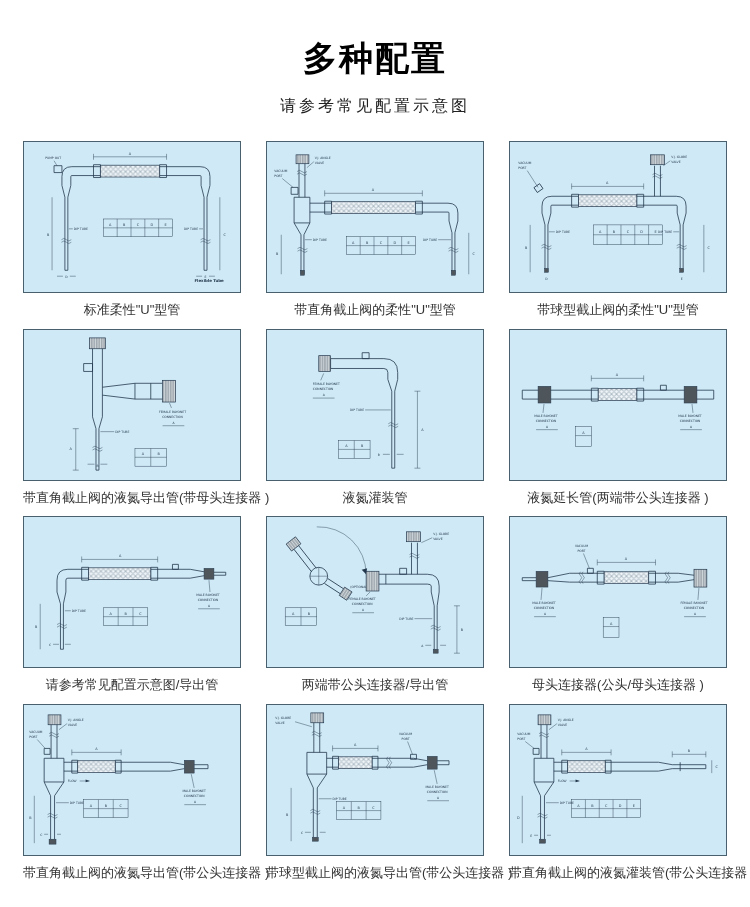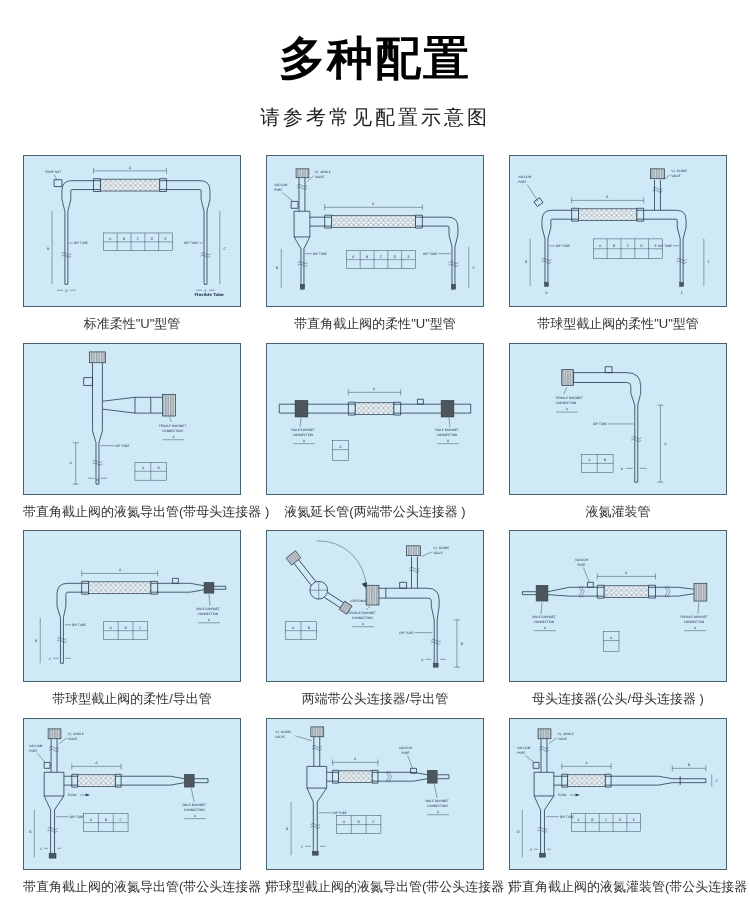--- a/index.html
+++ b/index.html
@@ -1,19 +1,19 @@
 <!DOCTYPE html>
 <html><head>
 <meta charset="utf-8">
 <style>
   html,body{margin:0;padding:0;background:#fff;}
   body{width:750px;font-family:"Liberation Sans","DejaVu Sans",sans-serif;}
   .header{text-align:center;padding-top:28px;}
-  .title{font-size:46px;font-weight:900;color:#000;margin:0;letter-spacing:2px;}
-  .subtitle{font-size:20px;color:#222;margin-top:14px;letter-spacing:3px;}
+  .title{font-size:34px;font-weight:900;color:#000;margin:8px;letter-spacing:2px;}
+  .subtitle{font-size:16px;color:#222;margin-top:14px;letter-spacing:3px;}
   .grid{width:704px;margin:24px auto 0;display:grid;grid-template-columns:repeat(3,218px);column-gap:25px;}
   .cell{margin:0 0 11px 0;}
   .panel{width:216px;height:150px;background:#cfe9f6;border:1px solid #49606f;overflow:hidden;}
   .panel svg{display:block;width:216px;height:150px;}
   .cap{text-align:center;font-size:13px;color:#333;margin-top:9px;white-space:nowrap;line-height:1.2;}
   
   .o{fill:none;stroke:#24384d;stroke-width:0.8;stroke-linejoin:round;}
   .i{fill:none;stroke:#24384d;stroke-width:0.45;}
   .dark{fill:#4e565c;stroke:#24384d;stroke-width:0.5;}
   .braid{stroke:#24384d;stroke-width:0.7;}
@@ -257,58 +257,20 @@
  </g>
 </svg>
 </div>
 <figcaption class="cap">带直角截止阀的液氮导出管(带母头连接器 )</figcaption>
 </figure>
 
 <figure class="cell">
 <div class="panel">
 <svg viewBox="0 0 218 152">
  <g>
-  <path class="o" d="M12,61 H206 M12,70 H206 M12,61 V70 M206,61 V70"></path>
-  <rect class="dark" x="28" y="57" width="13" height="17" fill="url(#knurld)"></rect>
-  <rect class="dark" x="176" y="57" width="13" height="17" fill="url(#knurld)"></rect>
-  <g>
-   <rect class="o" x="82" y="59" width="7" height="13"></rect>
-              <rect class="o" x="128" y="59" width="7" height="13"></rect>
-   <rect class="braid" x="89" y="59.5" width="39" height="12" fill="url(#braid)"></rect>
-  </g>
-  <line class="i" x1="82" y1="49" x2="135" y2="49"></line>
-            <line class="i" x1="82" y1="46" x2="82" y2="52"></line>
-            <line class="i" x1="135" y1="46" x2="135" y2="52"></line>
-  <text class="t tm" x="108" y="47">A</text>
-  <rect class="o" x="152" y="56" width="6" height="5"></rect>
-  <text class="ts tm" x="36" y="88">MALE BAYONET</text>
-  <text class="ts tm" x="36" y="93">CONNECTION</text>
-  <line class="i" x1="33" y1="84" x2="34" y2="75"></line>
-  <line class="i" x1="26" y1="101" x2="48" y2="101"></line>
-            <text class="ts tm" x="37" y="99">A</text>
-  <text class="ts tm" x="182" y="88">MALE BAYONET</text>
-  <text class="ts tm" x="182" y="93">CONNECTION</text>
-  <line class="i" x1="185" y1="84" x2="184" y2="75"></line>
-  <line class="i" x1="172" y1="101" x2="194" y2="101"></line>
-            <text class="ts tm" x="183" y="99">A</text>
-  <g>
-   <rect class="i" x="66" y="98" width="16" height="20"></rect>
-              <line class="i" x1="66" y1="107" x2="82" y2="107"></line>
-   <text class="t tm" x="74" y="105">A</text>
-  </g>
- </g>
-</svg>
-</div>
-<figcaption class="cap">液氮延长管(两端带公头连接器 )</figcaption>
-</figure>
-
-<figure class="cell">
-<div class="panel">
-<svg viewBox="0 0 218 152">
- <g>
   <path class="o" d="M64,29 H118 M64,39 H118 M64,29 V39"></path>
   <rect class="knurl" x="52" y="26" width="12" height="16" fill="url(#knurlp)"></rect>
   <rect class="o" x="96" y="23" width="7" height="6"></rect>
   <path class="o" d="M118,29 Q132,29 132,43 L132,50 M118,39 Q122,39 122,43 L122,50"></path>
   <path class="o" d="M122,50 L126,62 M132,50 L129,62 M126,62 V140 M129,62 V140 M126,140 H129"></path>
   <use href="#brkh" x="127.5" y="95"></use>
   <text class="ts" x="46" y="56">FEMALE BAYONET</text>
   <text class="ts" x="46" y="61">CONNECTION</text>
   <line class="i" x1="54" y1="51" x2="57" y2="44"></line>
   <line class="i" x1="46" y1="69" x2="68" y2="69"></line>
@@ -331,20 +293,58 @@
  </g>
 </svg>
 </div>
 <figcaption class="cap">液氮灌装管</figcaption>
 </figure>
 
 <figure class="cell">
 <div class="panel">
 <svg viewBox="0 0 218 152">
  <g>
+  <path class="o" d="M12,61 H206 M12,70 H206 M12,61 V70 M206,61 V70"></path>
+  <rect class="dark" x="28" y="57" width="13" height="17" fill="url(#knurld)"></rect>
+  <rect class="dark" x="176" y="57" width="13" height="17" fill="url(#knurld)"></rect>
+  <g>
+   <rect class="o" x="82" y="59" width="7" height="13"></rect>
+              <rect class="o" x="128" y="59" width="7" height="13"></rect>
+   <rect class="braid" x="89" y="59.5" width="39" height="12" fill="url(#braid)"></rect>
+  </g>
+  <line class="i" x1="82" y1="49" x2="135" y2="49"></line>
+            <line class="i" x1="82" y1="46" x2="82" y2="52"></line>
+            <line class="i" x1="135" y1="46" x2="135" y2="52"></line>
+  <text class="t tm" x="108" y="47">A</text>
+  <rect class="o" x="152" y="56" width="6" height="5"></rect>
+  <text class="ts tm" x="36" y="88">MALE BAYONET</text>
+  <text class="ts tm" x="36" y="93">CONNECTION</text>
+  <line class="i" x1="33" y1="84" x2="34" y2="75"></line>
+  <line class="i" x1="26" y1="101" x2="48" y2="101"></line>
+            <text class="ts tm" x="37" y="99">A</text>
+  <text class="ts tm" x="182" y="88">MALE BAYONET</text>
+  <text class="ts tm" x="182" y="93">CONNECTION</text>
+  <line class="i" x1="185" y1="84" x2="184" y2="75"></line>
+  <line class="i" x1="172" y1="101" x2="194" y2="101"></line>
+            <text class="ts tm" x="183" y="99">A</text>
+  <g>
+   <rect class="i" x="66" y="98" width="16" height="20"></rect>
+              <line class="i" x1="66" y1="107" x2="82" y2="107"></line>
+   <text class="t tm" x="74" y="105">A</text>
+  </g>
+ </g>
+</svg>
+</div>
+<figcaption class="cap">液氮延长管(两端带公头连接器 )</figcaption>
+</figure>
+
+<figure class="cell">
+<div class="panel">
+<svg viewBox="0 0 218 152">
+ <g>
   <path class="o" d="M44,53 H168 M44,62 H168"></path>
   <path class="o" d="M44,53 Q33,53 33,64 L33,76 M44,62 Q42,62 42,64 L42,76"></path>
   <path class="o" d="M33,76 L36.5,88 M42,76 L39.5,88 M36.5,88 V134 M39.5,88 V134 M36.5,134 H39.5"></path>
   <use href="#brkh" x="38" y="109"></use>
   <g>
    <rect class="o" x="58" y="51" width="7" height="13"></rect>
               <rect class="o" x="128" y="51" width="7" height="13"></rect>
    <rect class="braid" x="65" y="51.5" width="63" height="12" fill="url(#braid)"></rect>
   </g>
   <line class="i" x1="58" y1="43" x2="135" y2="43"></line>
@@ -370,21 +370,21 @@
   <g>
    <rect class="i" x="80" y="92" width="45" height="18"></rect>
               <path class="i" d="M95,92 V110 M110,92 V110 M80,101 H125"></path>
    <text class="t tm" x="87.5" y="99">A</text>
    <text class="t tm" x="102.5" y="99">B</text>
    <text class="t tm" x="117.5" y="99">C</text>
   </g>
  </g>
 </svg>
 </div>
-<figcaption class="cap">带球型截止阀的柔性/导出管</figcaption>
+<figcaption class="cap">请参考常见配置示意图/导出管</figcaption>
 </figure>
 
 <figure class="cell">
 <div class="panel">
 <svg viewBox="0 0 218 152">
  <g>
   <g transform="rotate(-38 52 60)">
    <rect class="knurl" x="46" y="14" width="12" height="9" fill="url(#knurlp)"></rect>
    <path class="o" d="M49,23 V52 M55,23 V52"></path>
   </g>

